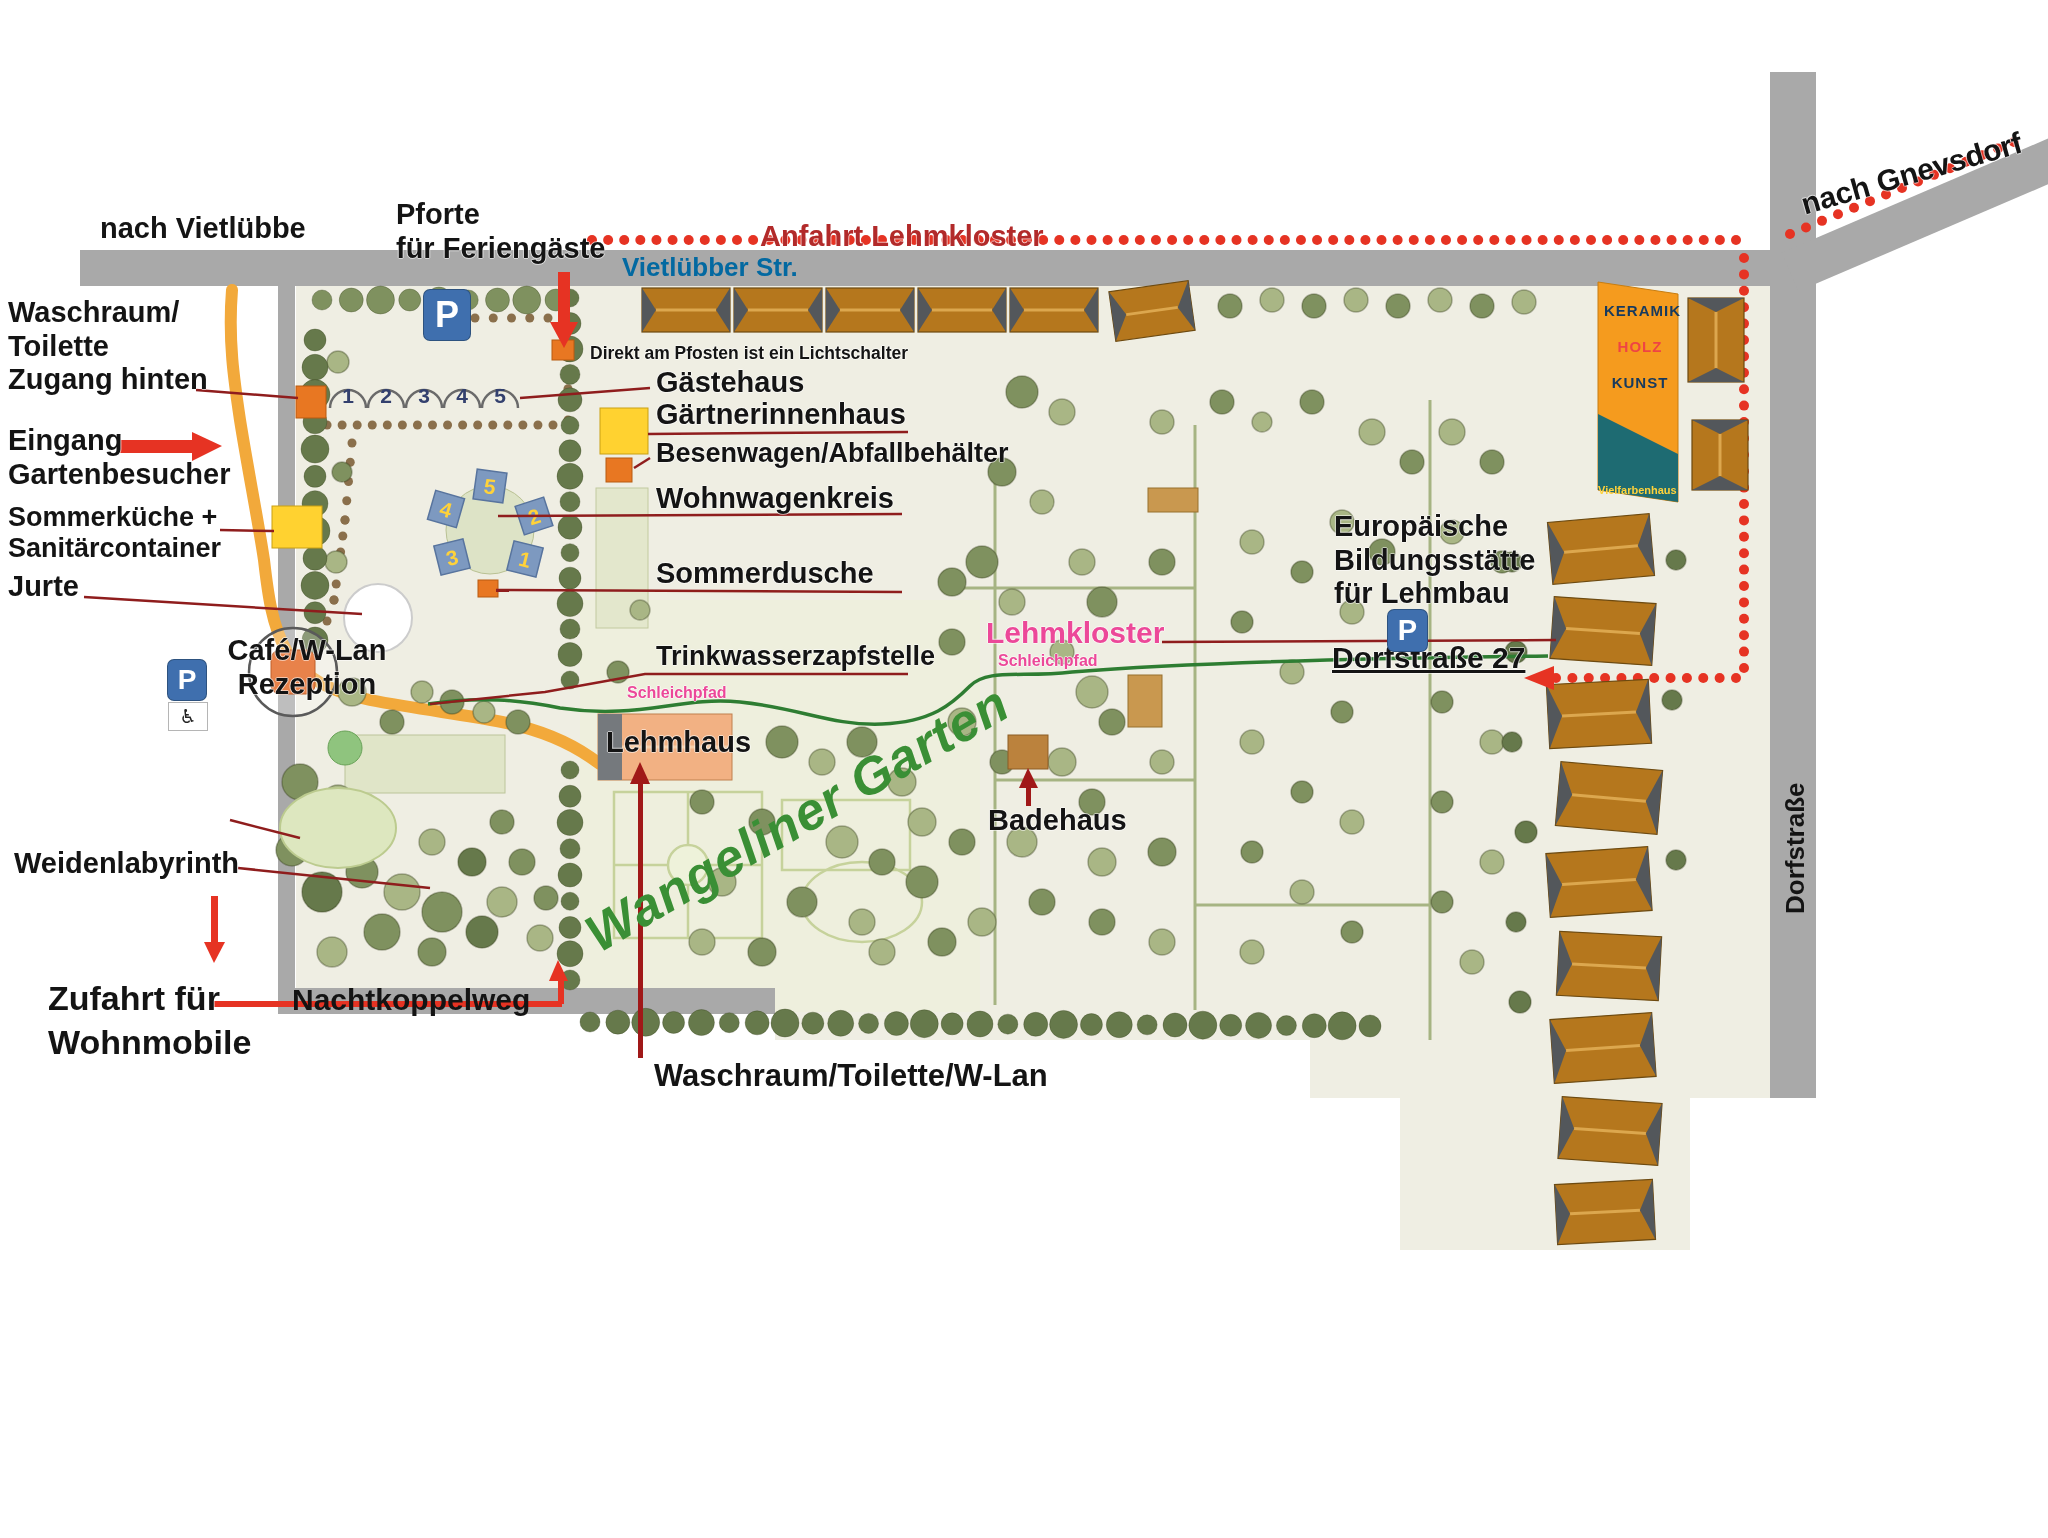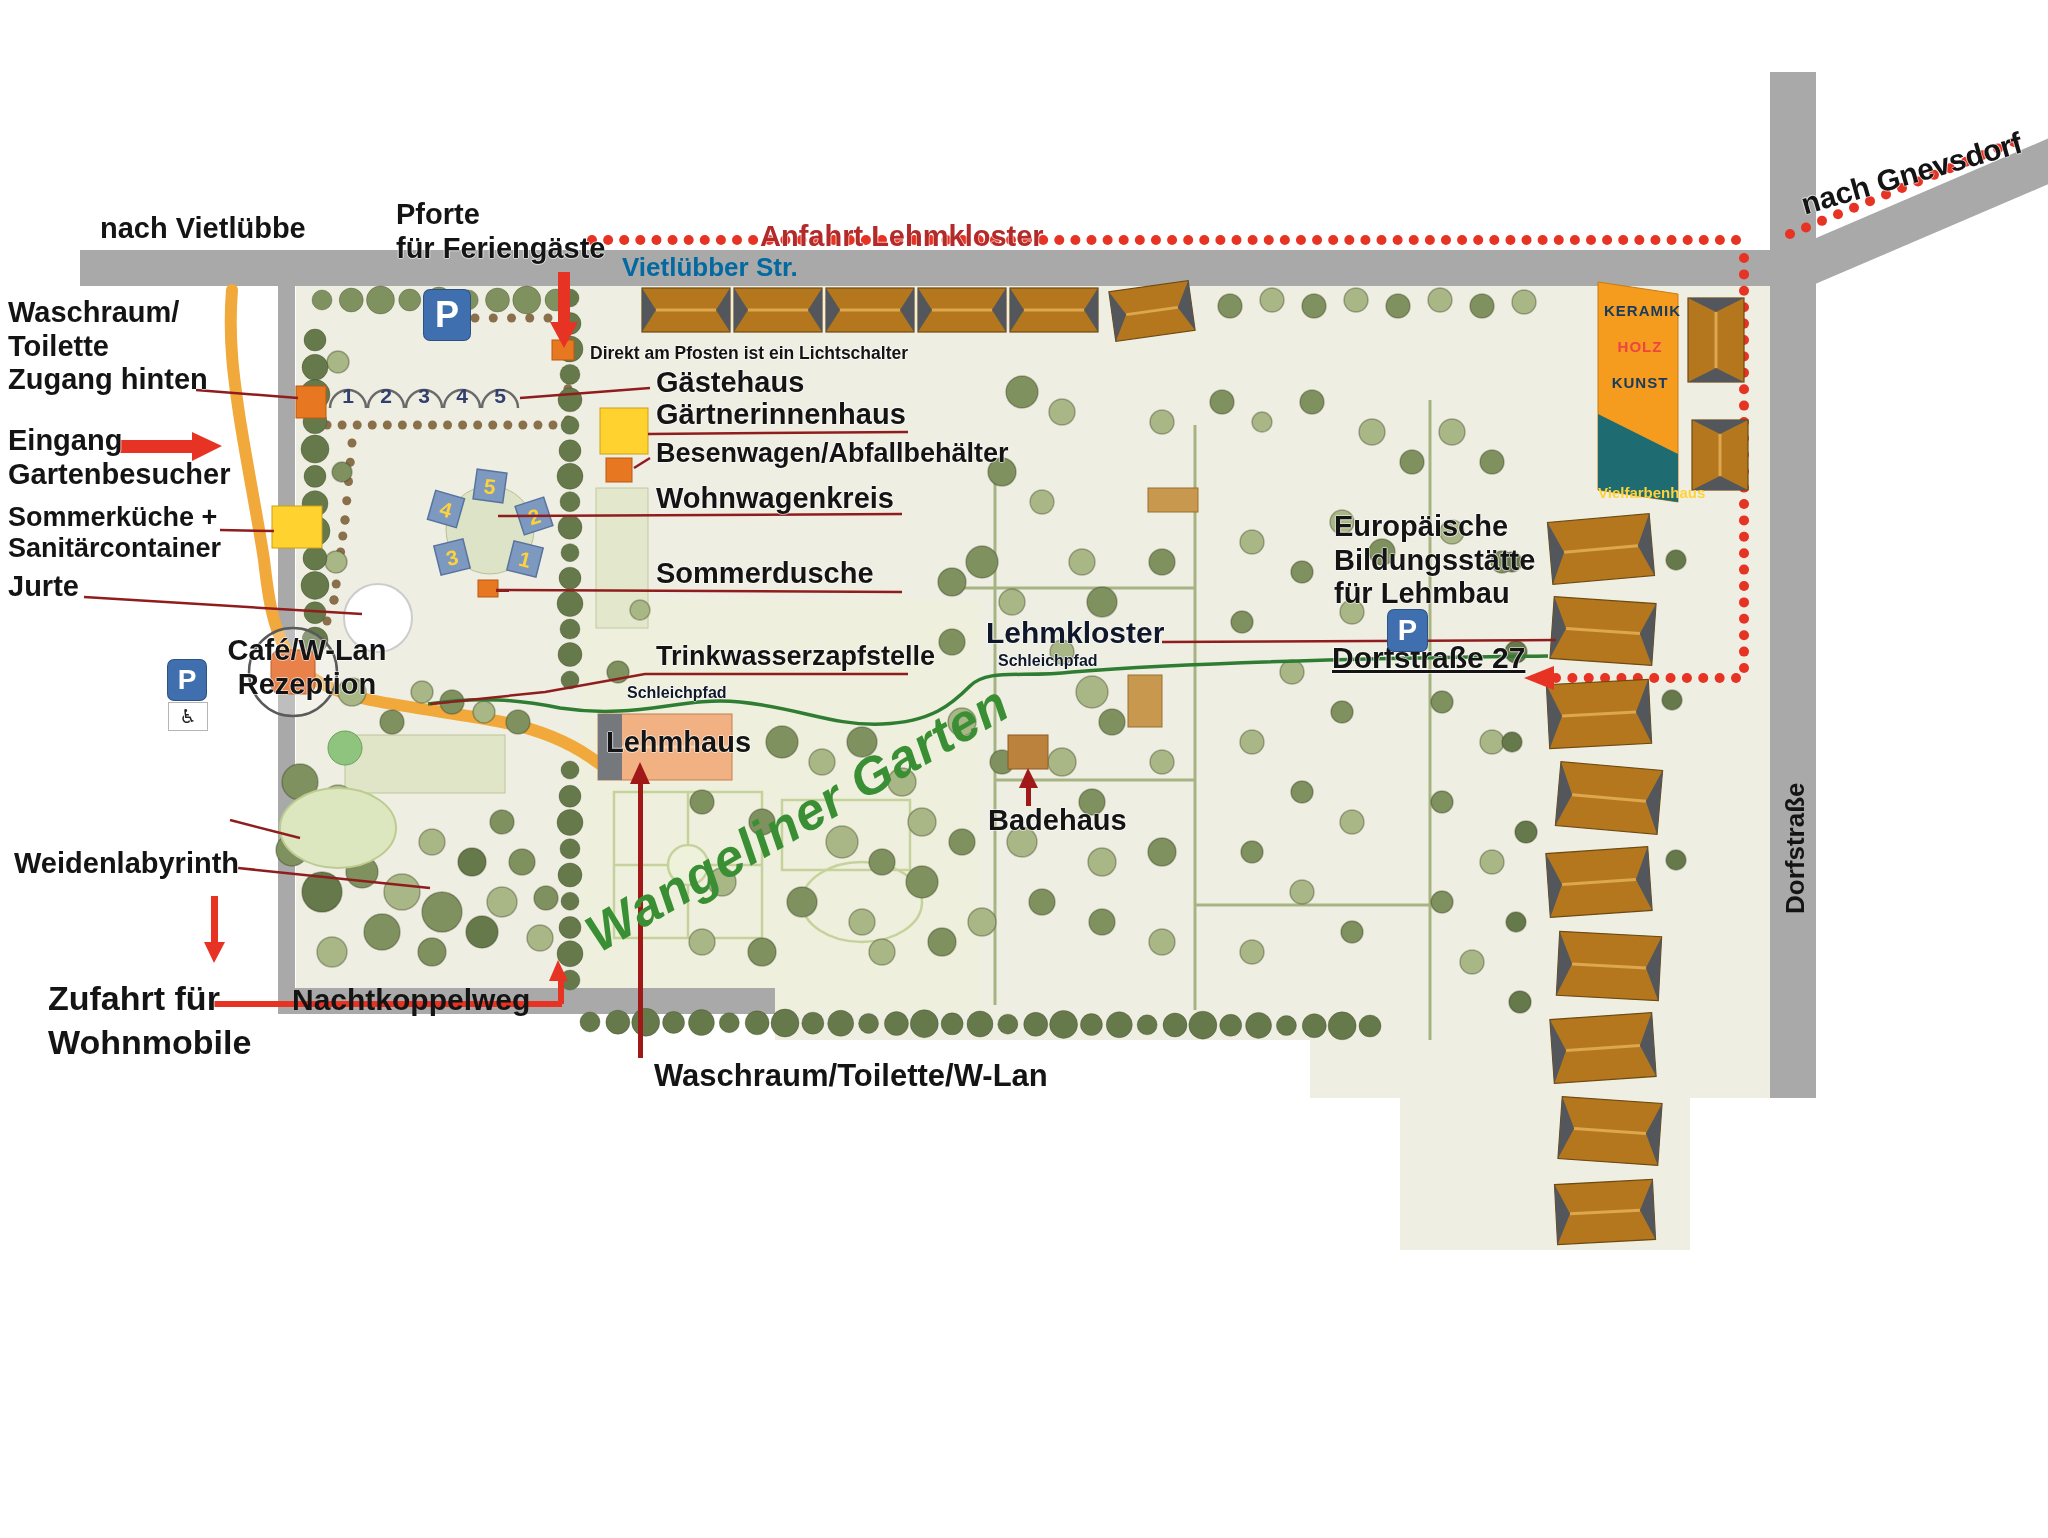--- a/index.html
+++ b/index.html
@@ -4,21 +4,21 @@
 <style>
   html,body{margin:0;padding:0;background:#ffffff;}
   #stage{position:relative;width:2048px;height:1538px;background:#ffffff;overflow:hidden;
          font-family:"Liberation Sans","DejaVu Sans",sans-serif;}
   #geo{position:absolute;left:0;top:0;z-index:1;}
   .lbl{position:absolute;z-index:3;font-weight:bold;color:#141414;white-space:pre-line;line-height:1.16;
        font-family:"Liberation Sans","DejaVu Sans",sans-serif;
        text-shadow:0 1px 0 rgba(255,255,255,.55),0 -1px 0 rgba(255,255,255,.55),
                    1px 0 0 rgba(255,255,255,.55),-1px 0 0 rgba(255,255,255,.55);}
   .onroad{text-shadow:none;}
-  .green{color:#0f172a;}
+  .green{color:#ec4899;}
   .darkred{color:#b22a2a;margin-top:18px;}
   .psign{position:absolute;z-index:3;background:#3f6fae;color:#ffffff;font-weight:bold;text-align:center;
          border-radius:6px;box-shadow:0 0 0 1px #2d527f;}
   .wheel{position:absolute;z-index:3;background:#ffffff;color:#222;text-align:center;border:1px solid #b5b5b5;}
 </style>
 </head>
 <body>
 
 <div id="stage">
 
@@ -691,20 +691,20 @@
 <div class="lbl" style="left:654px;top:1058px;font-size:31px">Waschraum/Toilette/W-Lan</div>
 <div class="lbl" style="left:1334px;top:510px;font-size:29px">Europäische
 Bildungsstätte
 für Lehmbau</div>
 <div class="lbl" style="left:1332px;top:641px;font-size:30px;text-decoration:underline">Dorfstraße 27</div>
 <div class="lbl onroad" style="left:1780px;top:914px;font-size:26px;transform:rotate(-90deg);transform-origin:left top;white-space:nowrap">Dorfstraße</div>
 
 <div class="lbl onroad" style="left:1604px;top:302px;width:72px;font-size:15px;color:#173a5e;text-align:center;letter-spacing:1px">KERAMIK</div>
 <div class="lbl onroad" style="left:1604px;top:338px;width:72px;font-size:15px;color:#ef4444;text-align:center;letter-spacing:1px">HOLZ</div>
 <div class="lbl onroad" style="left:1604px;top:374px;width:72px;font-size:15px;color:#173a5e;text-align:center;letter-spacing:1px">KUNST</div>
-<div class="lbl onroad" style="left:1598px;top:484px;width:80px;font-size:15px;color:#ffd23a;text-align:center">Vielfarbenhaus</div>
+<div class="lbl onroad" style="left:1598px;top:484px;width:80px;font-size:11px;color:#ffd23a;">Vielfarbenhaus</div>
 
 <div class="psign" style="left:424px;top:290px;width:46px;height:50px;font-size:36px;line-height:50px">P</div>
 <div class="psign" style="left:168px;top:660px;width:38px;height:40px;font-size:28px;line-height:40px">P</div>
 <div class="wheel" style="left:168px;top:702px;width:38px;height:27px;font-size:19px;line-height:27px">♿</div>
 <div class="psign" style="left:1388px;top:610px;width:39px;height:41px;font-size:29px;line-height:41px">P</div>
 
 </div>
 
 </body></html>

